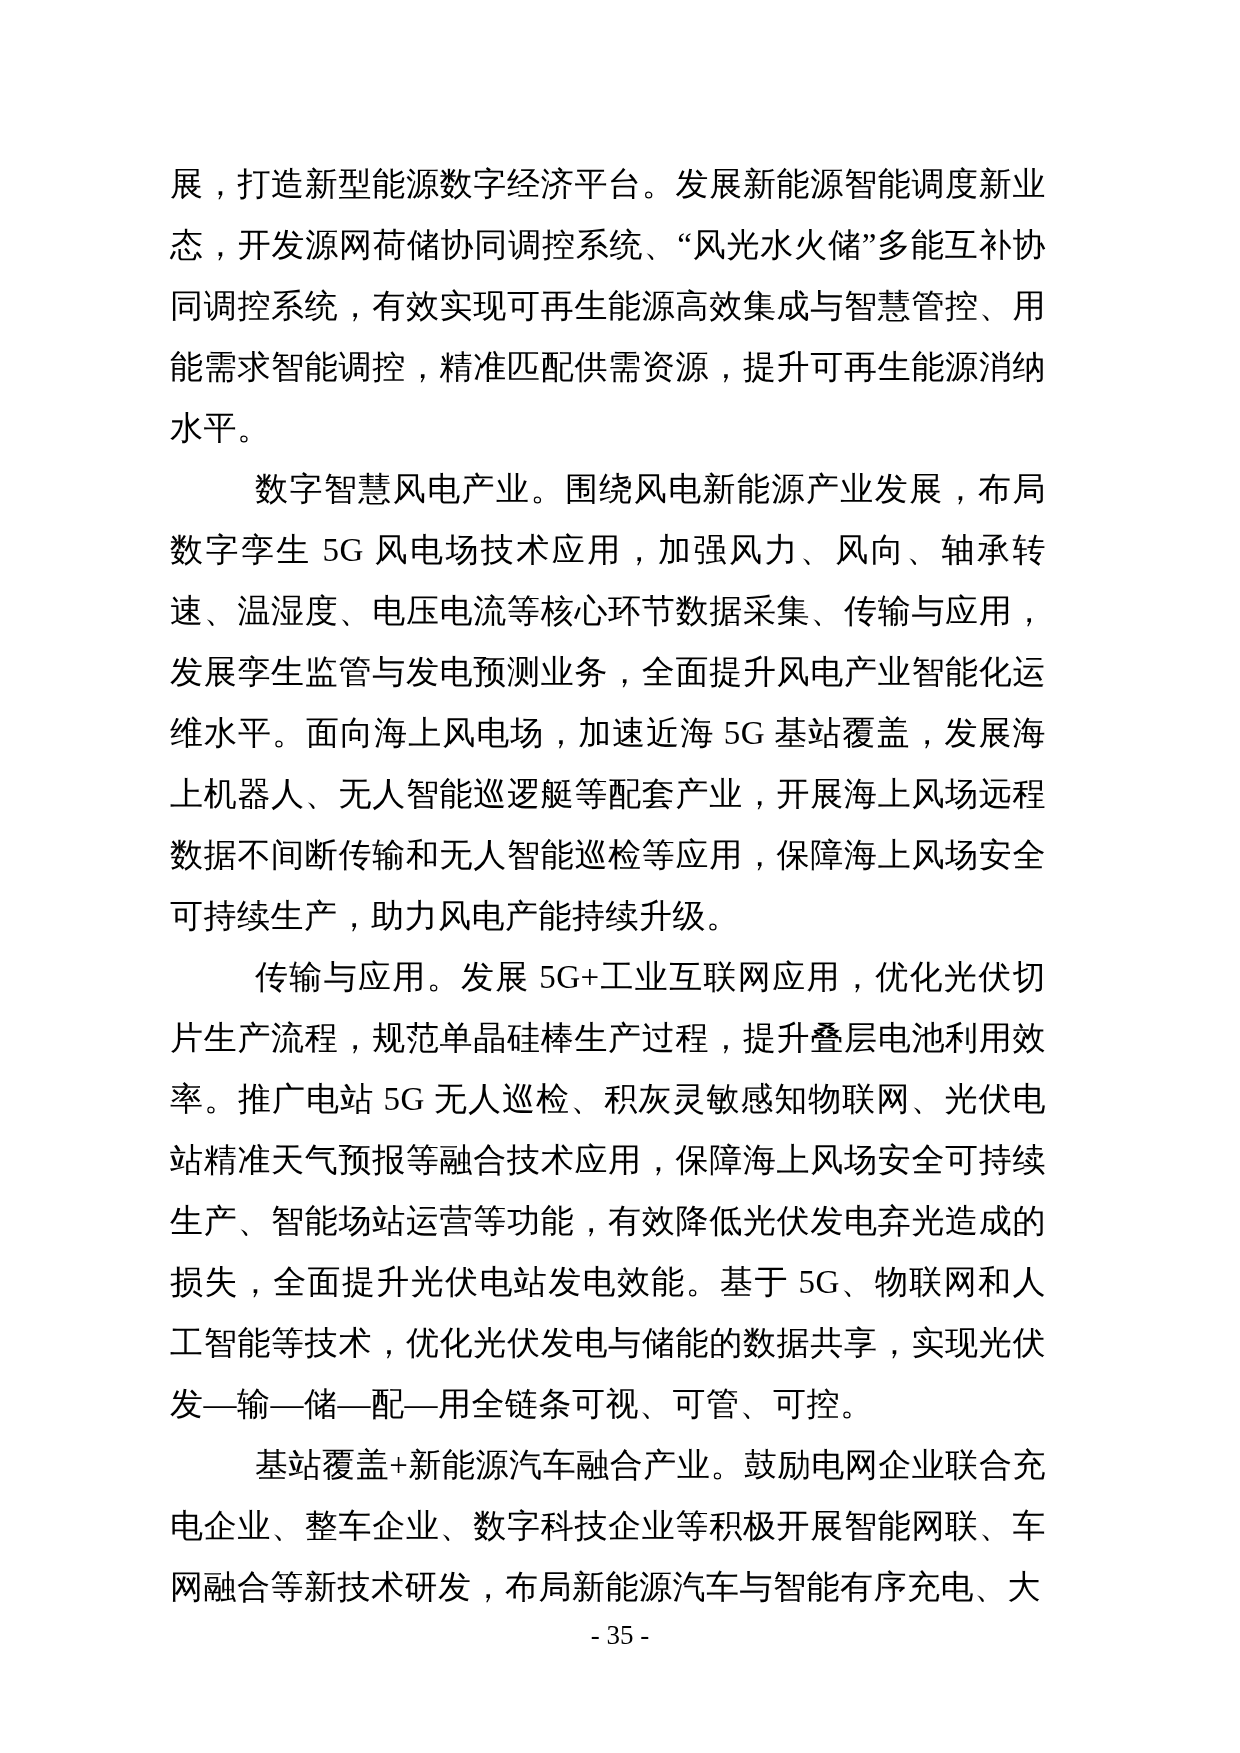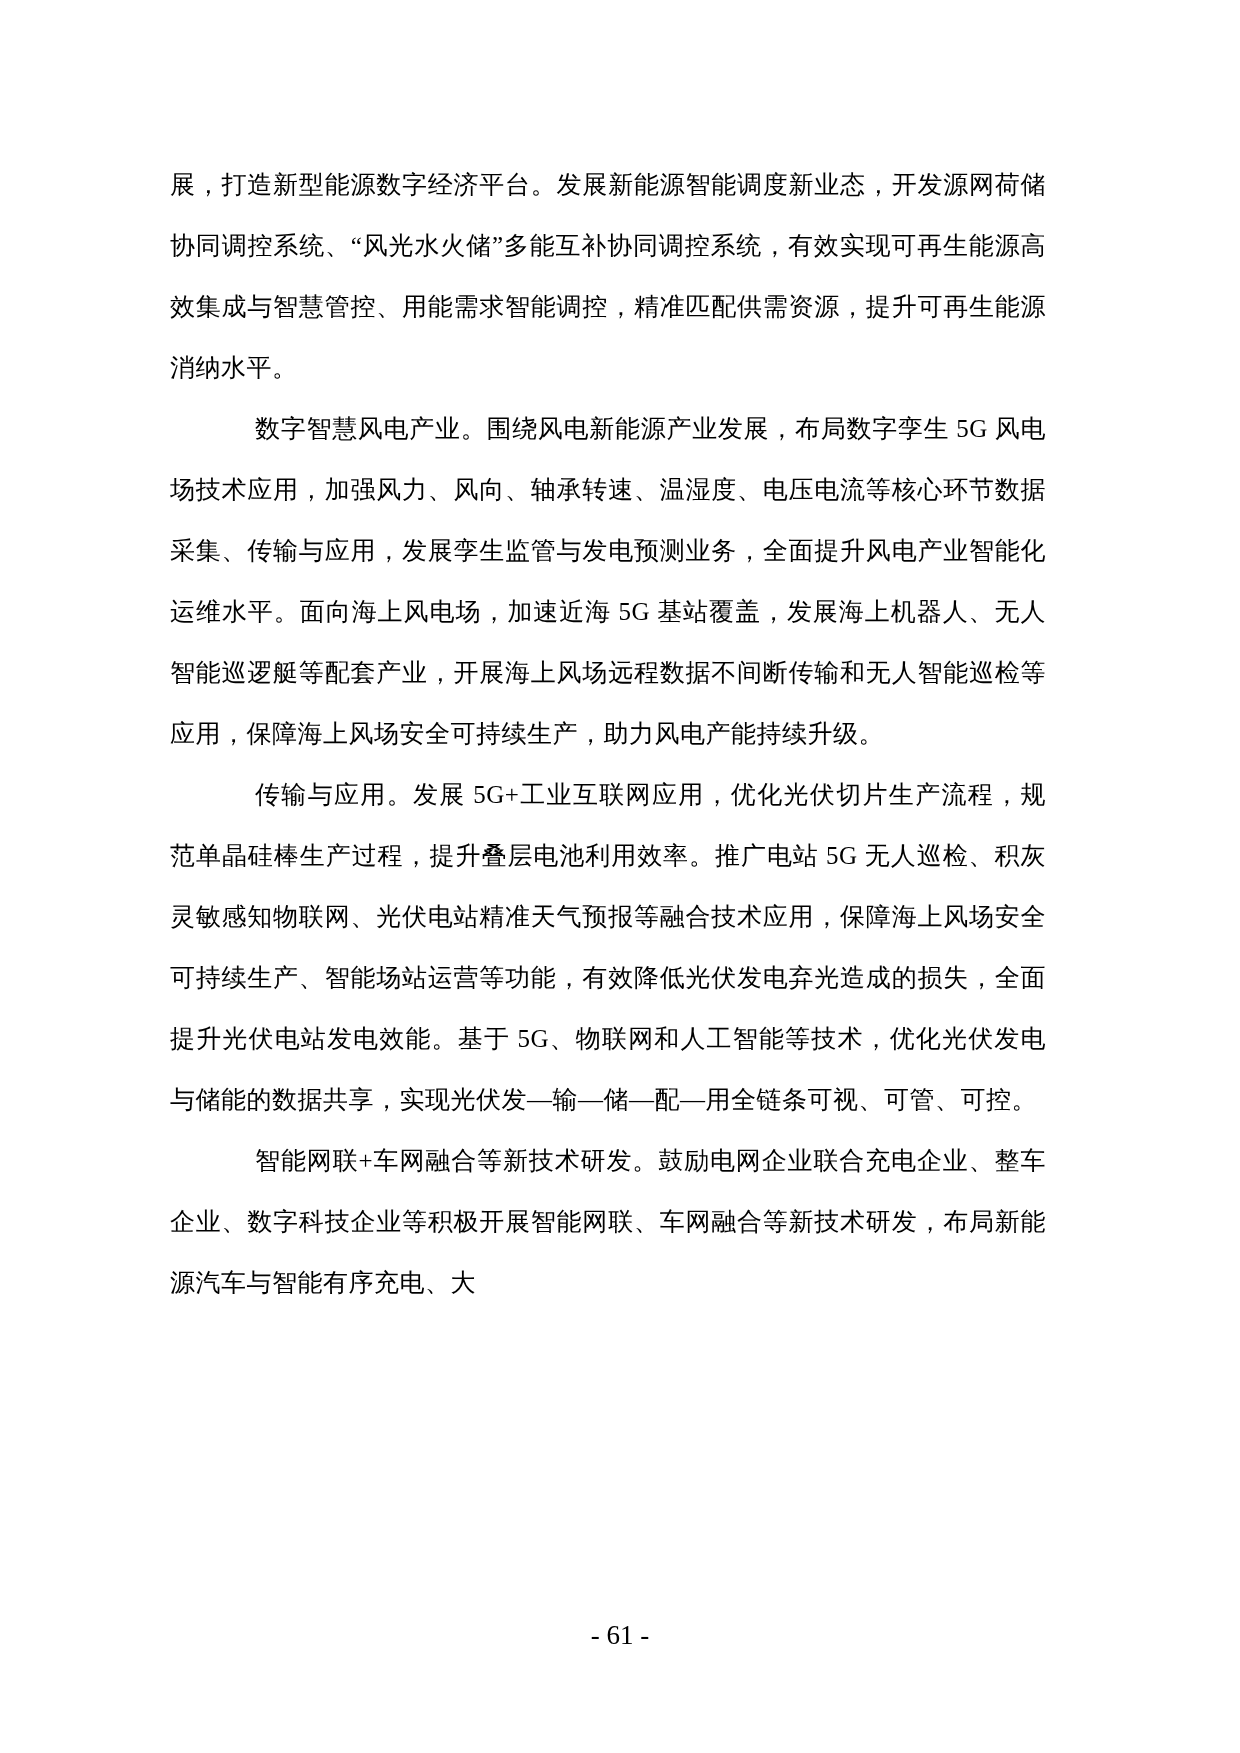--- a/index.html
+++ b/index.html
@@ -21,21 +21,21 @@
     height: 1753px;
     background: #ffffff;
   }
   .text-block {
     position: absolute;
     left: 170px;
     top: 154px;
     width: 876px;
   }
   .para {
-    font-size: 25px;
+    font-size: 33px;
     line-height: 61px;
     text-align: justify;
     text-justify: inter-ideograph;
     letter-spacing: 0.5px;
     word-break: break-all;
     color: #000000;
     font-weight: 400;
   }
   .para.indent {
     text-indent: 85px;
@@ -56,16 +56,16 @@
   }
 </style>
 </head>
 <body>
 
 <div class="page">
   <div class="text-block">
       <div class="para"><span>展，打造新型能源数字经济平台。发展新能源智能调度新业态，开发源网荷储协同调控系统、“风光水火储”多能互补协同调控系统，有效实现可再生能源高效集成与智慧管控、用能需求智能调控，精准匹配供需资源，提升可再生能源消纳水平。</span></div>
       <div class="para indent"><span class="lead">数字智慧风电产业。</span><span>围绕风电新能源产业发展，布局数字孪生 5G 风电场技术应用，加强风力、风向、轴承转速、温湿度、电压电流等核心环节数据采集、传输与应用，发展孪生监管与发电预测业务，全面提升风电产业智能化运维水平。面向海上风电场，加速近海 5G 基站覆盖，发展海上机器人、无人智能巡逻艇等配套产业，开展海上风场远程数据不间断传输和无人智能巡检等应用，保障海上风场安全可持续生产，助力风电产能持续升级。</span></div>
       <div class="para indent"><span class="lead">传输与应用。</span><span>发展 5G+工业互联网应用，优化光伏切片生产流程，规范单晶硅棒生产过程，提升叠层电池利用效率。推广电站 5G 无人巡检、积灰灵敏感知物联网、光伏电站精准天气预报等融合技术应用，保障海上风场安全可持续生产、智能场站运营等功能，有效降低光伏发电弃光造成的损失，全面提升光伏电站发电效能。基于 5G、物联网和人工智能等技术，优化光伏发电与储能的数据共享，实现光伏发—输—储—配—用全链条可视、可管、可控。</span></div>
-      <div class="para indent"><span class="lead">智能网联+车网融合等新技术研发。</span><span>鼓励电网企业联合充电企业、整车企业、数字科技企业等积极开展智能网联、车网融合等新技术研发，布局新能源汽车与智能有序充电、大</span></div>
+      <div class="para indent"><span class="lead">基站覆盖+新能源汽车融合产业。</span><span>鼓励电网企业联合充电企业、整车企业、数字科技企业等积极开展智能网联、车网融合等新技术研发，布局新能源汽车与智能有序充电、大</span></div>
     </div>
-  <div class="page-number">- 61 -</div>
+  <div class="page-number">- 35 -</div>
 </div>
 
 </body></html>

